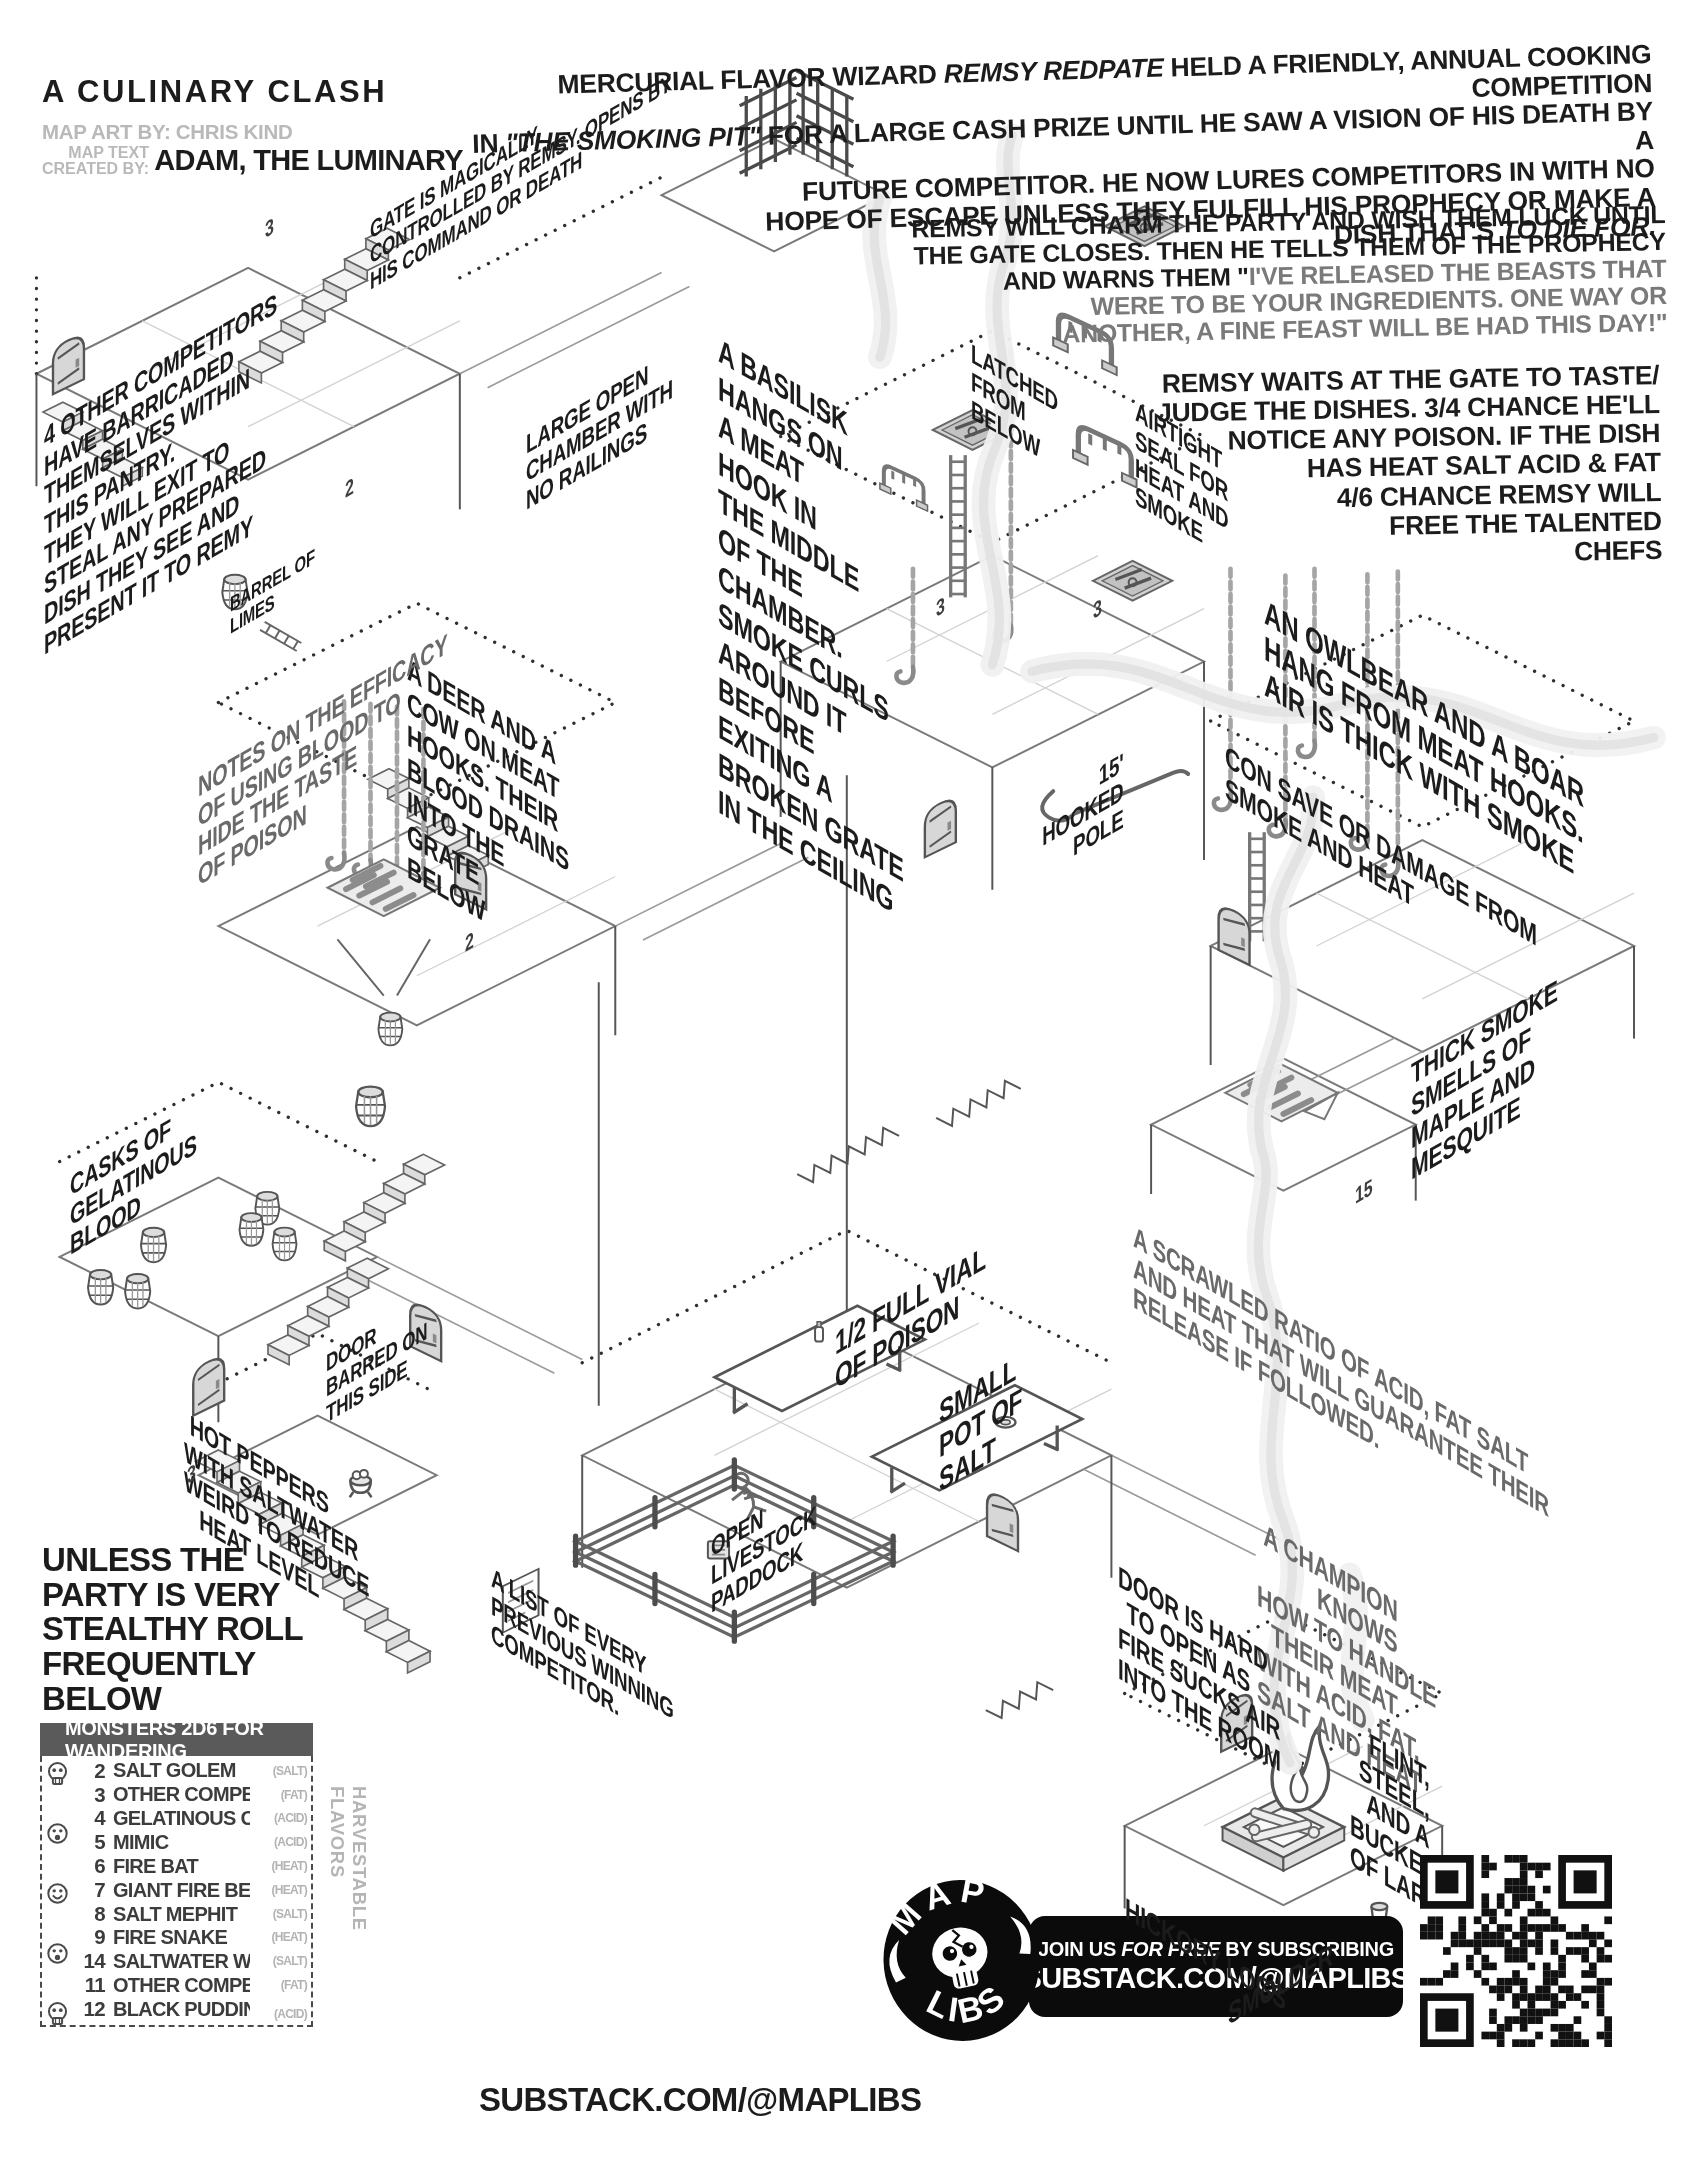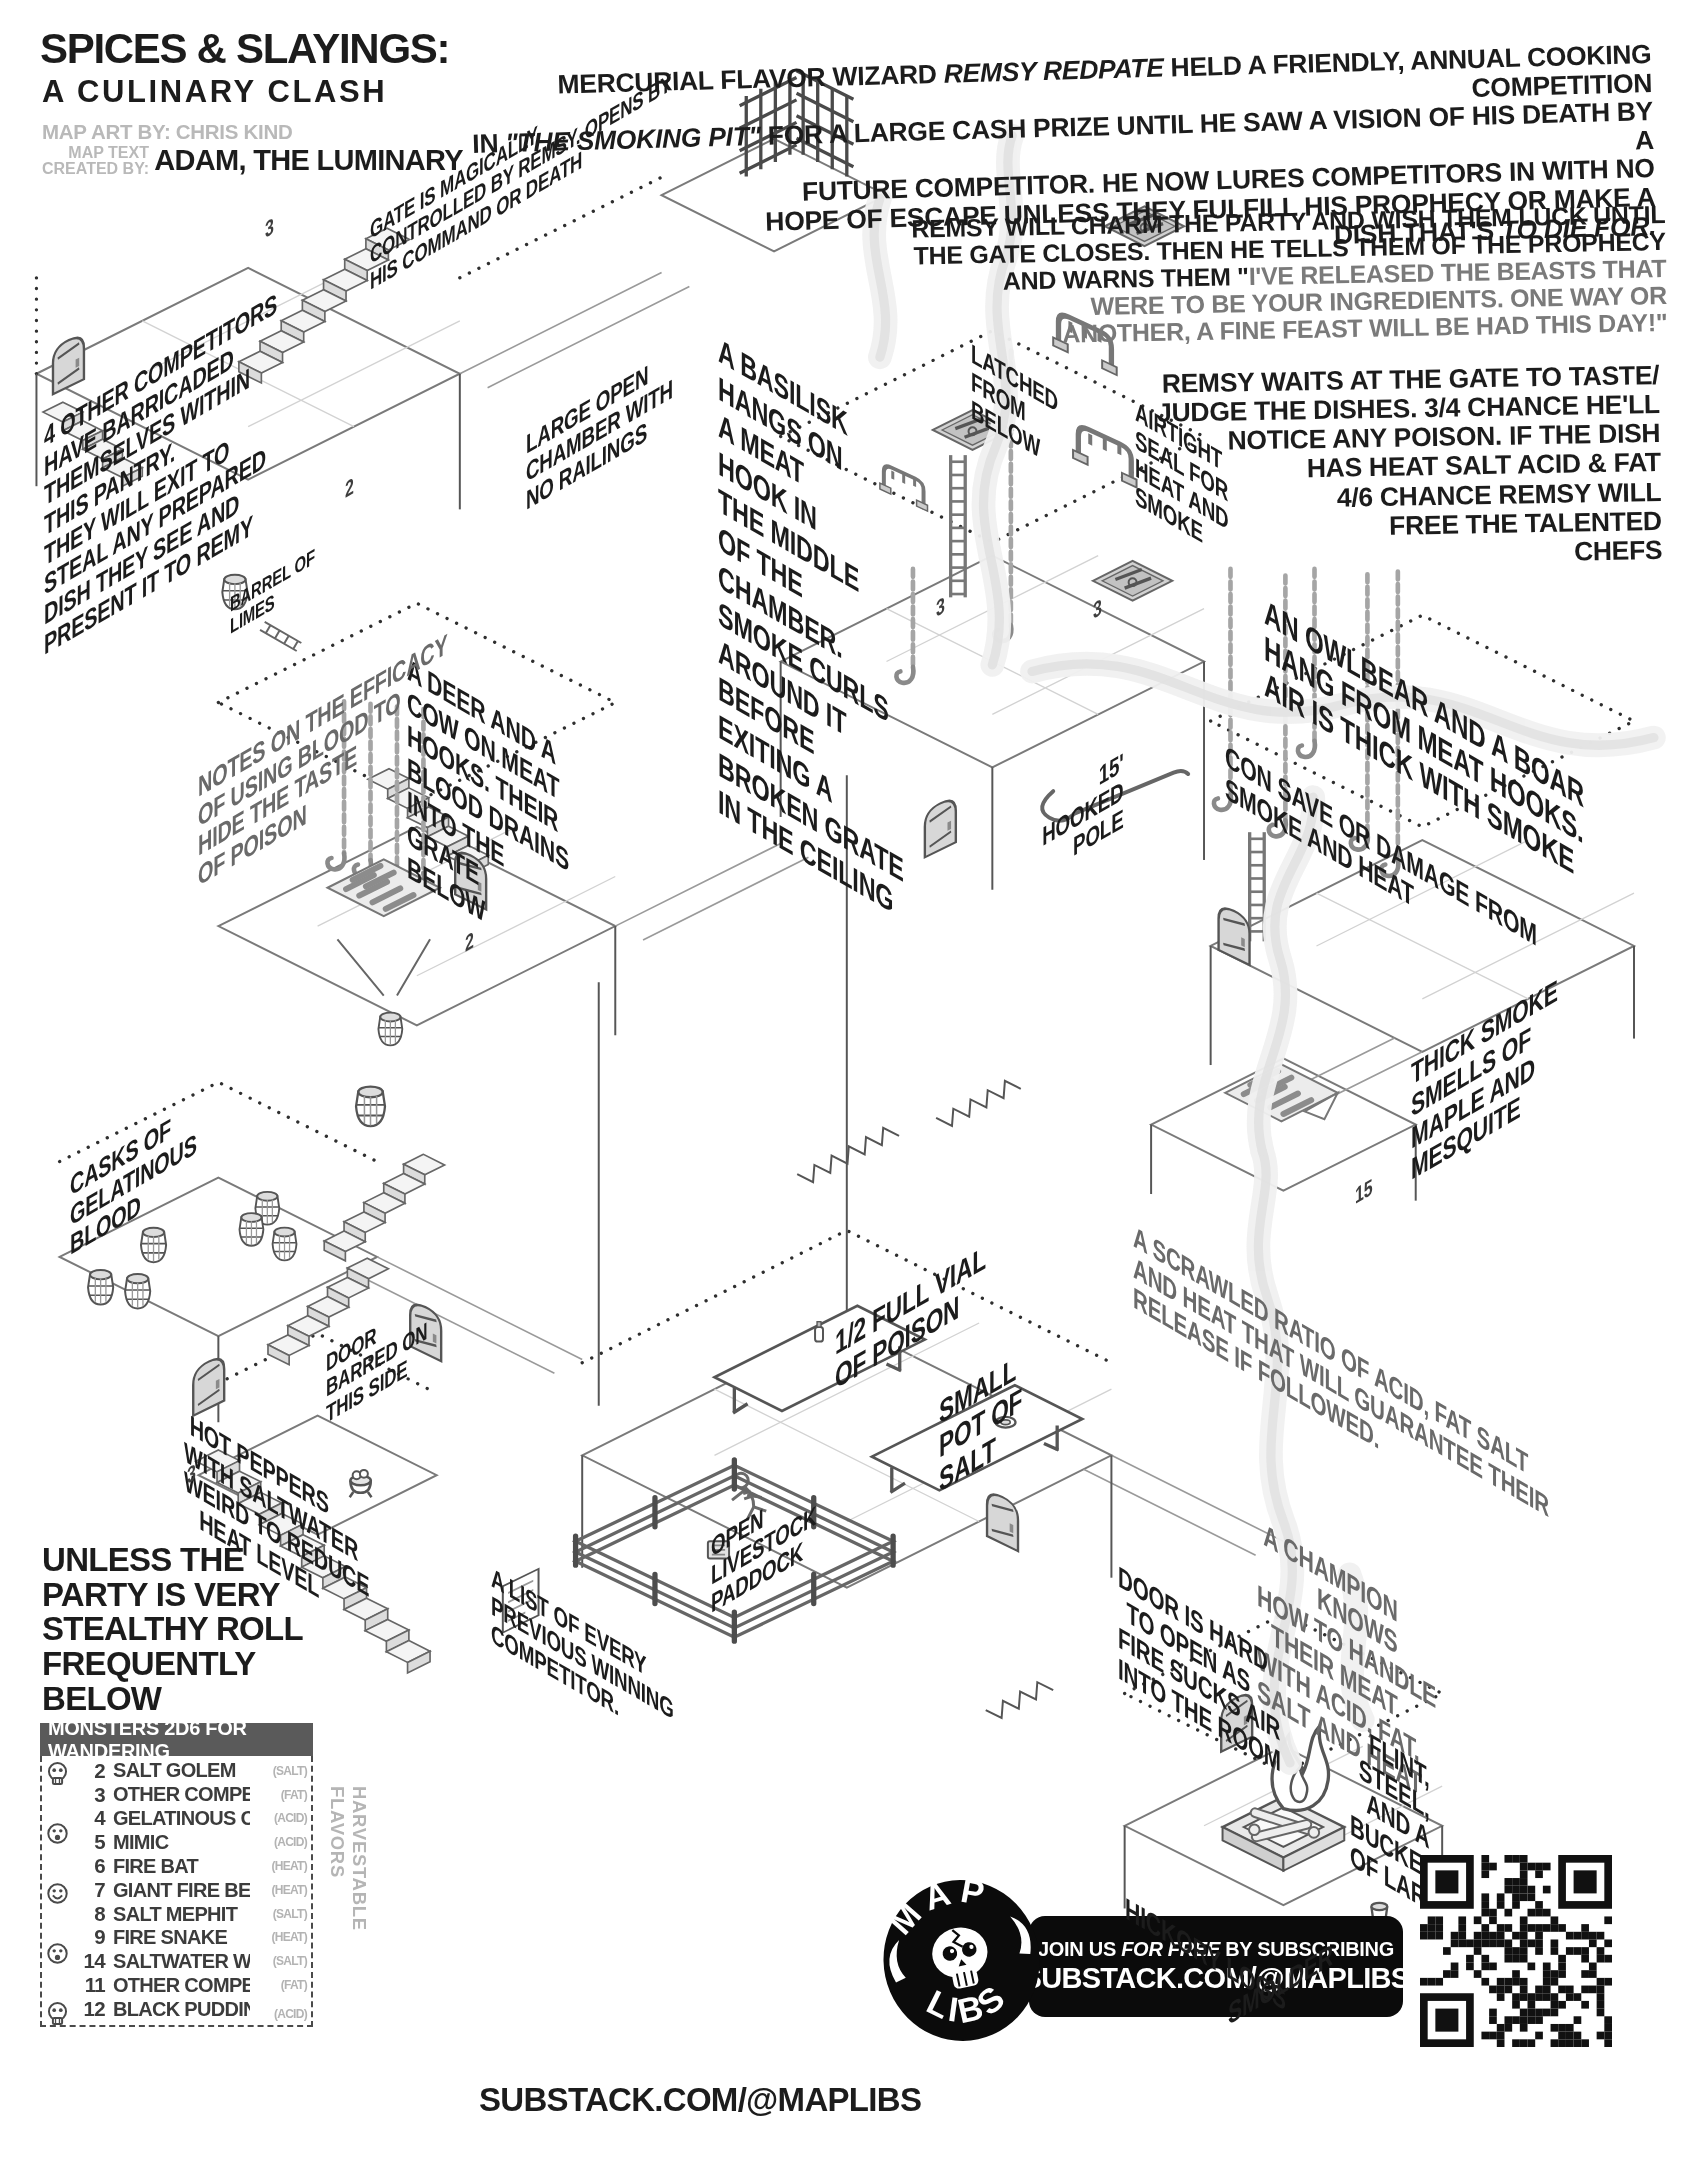--- a/index.html
+++ b/index.html
@@ -33,21 +33,21 @@
   
   #intro{left:465px;top:40px;width:1186px;text-align:right;font-size:26.5px;transform:rotate(-1.6deg);transform-origin:100% 0;}
   #charm{left:862px;top:201px;width:803px;text-align:right;font-size:25px;transform:rotate(-1.1deg);transform-origin:100% 0;}
   #judge{left:1098px;top:361px;width:561px;text-align:right;font-size:26.5px;line-height:1.1;
          white-space:pre-line;transform:rotate(-1deg);transform-origin:100% 0;}
 
   
   #unless{left:42px;top:1543px;font-size:33px;line-height:1.05;white-space:pre-line;letter-spacing:-0.7px;}
   #monster-header{position:absolute;left:40px;top:1723px;width:273px;height:33px;background:#5a5a5a;
         color:#fff;font-size:20px;font-weight:700;letter-spacing:-0.3px;display:flex;align-items:center;
-        padding-left:8px;box-sizing:border-box;z-index:2;}
+        padding-left:25px;box-sizing:border-box;z-index:2;}
   #monster-box{position:absolute;left:40px;top:1756px;width:273px;height:271px;border:2.6px dashed #4a4a4a;
         border-top:none;box-sizing:border-box;z-index:2;}
   .mrow{position:absolute;left:34px;right:4px;height:24px;display:flex;align-items:center;}
   .mroll{width:29px;text-align:right;font-size:20.5px;font-weight:700;color:#3c3c3c;letter-spacing:-0.7px;}
   .mname{flex:1;padding-left:8px;font-size:20px;font-weight:700;color:#3c3c3c;letter-spacing:-0.7px;white-space:nowrap;overflow:hidden;}
   .mflav{width:57px;text-align:right;font-size:12px;font-weight:700;color:#b3b3b3;letter-spacing:-0.7px;}
   .micon{position:absolute;left:45px;width:25px;height:25px;z-index:3;}
   #harvest{position:absolute;left:326px;top:1786px;height:212px;writing-mode:vertical-rl;
         font-size:18.5px;font-weight:700;color:#b5b5b5;letter-spacing:0.7px;z-index:2;}
 
@@ -434,21 +434,20 @@
       <g stroke="#e2e2e2" stroke-width="14" opacity=".9">
         <path d="M1950,2665 C1880,2520 1990,2430 1940,2300 C1890,2170 1960,2090 1915,1960 C1880,1860 1930,1800 1908,1740"></path>
         <path d="M1908,1740 C1880,1630 1970,1560 1935,1450 C1900,1340 1990,1300 1985,1205"></path>
         <path d="M1500,1005 C1540,880 1450,800 1505,675 C1550,570 1480,500 1520,390 C1545,320 1510,260 1530,205"></path>
         <path d="M1560,1015 C1760,960 1830,1120 2030,1065 C2230,1010 2300,1170 2500,1115"></path>
         <path d="M1330,540 C1360,450 1300,390 1330,300"></path>
       </g>
     </g>
   </svg>
 
-  <div class="title-l1">SPICES &amp; SLAYINGS:</div>
   <div class="title-l2">A CULINARY CLASH</div>
   <div class="credit1">
     <span>MAP ART BY:</span>
     <span>CHRIS KIND</span>
   </div>
   <div class="credit2">
     <span class="credit2-label">MAP TEXT
 CREATED BY:</span>
     <span class="credit2-name">ADAM, THE LUMINARY</span>
   </div>

